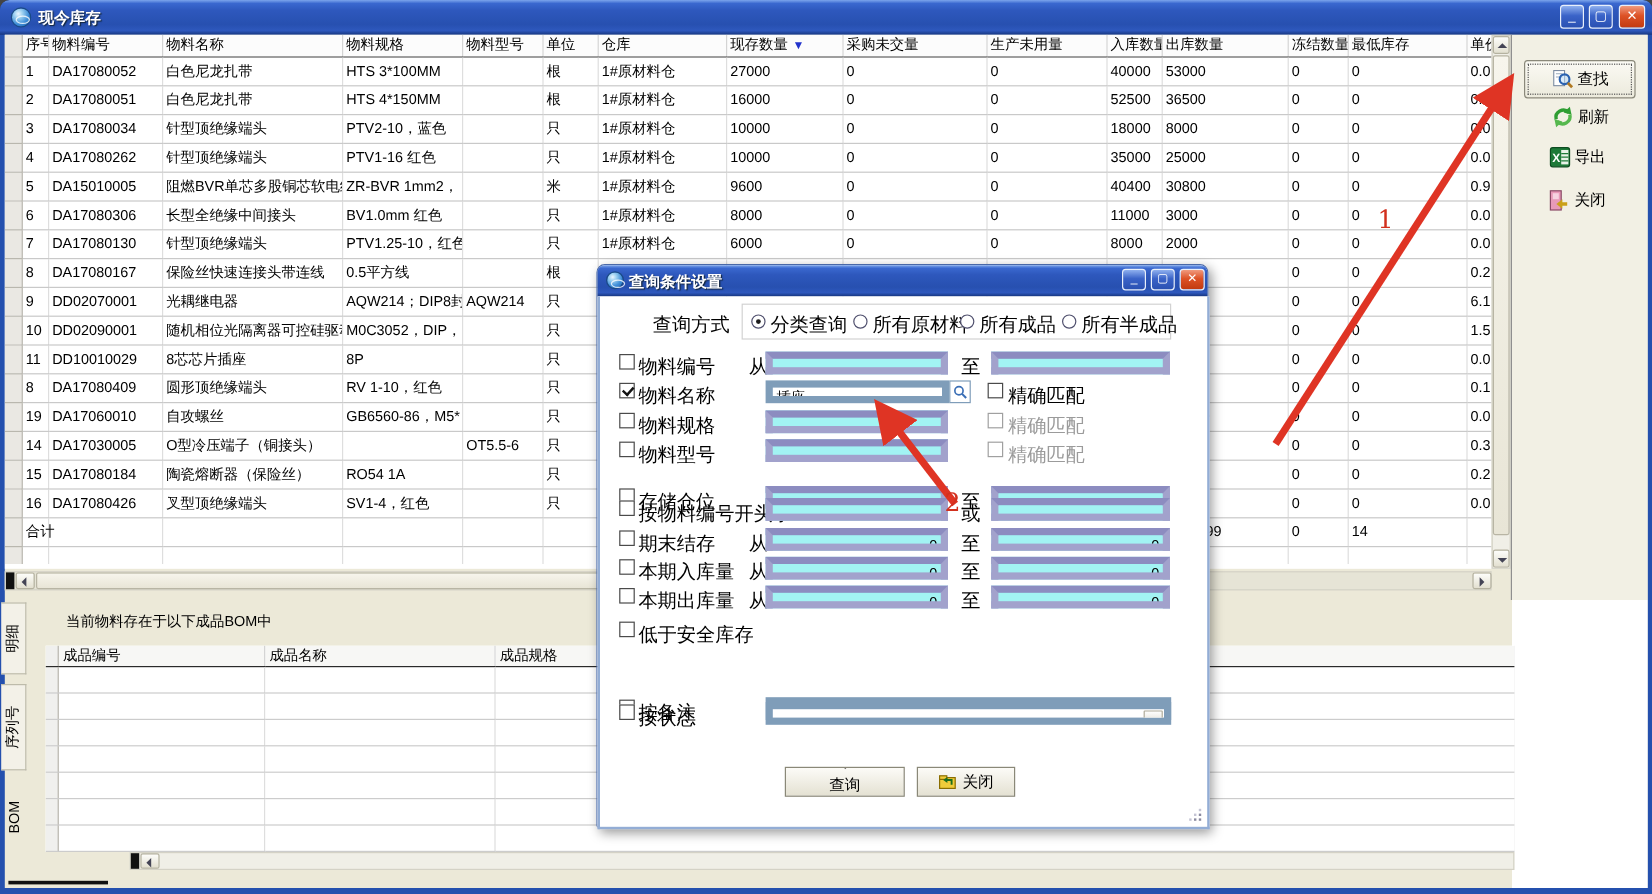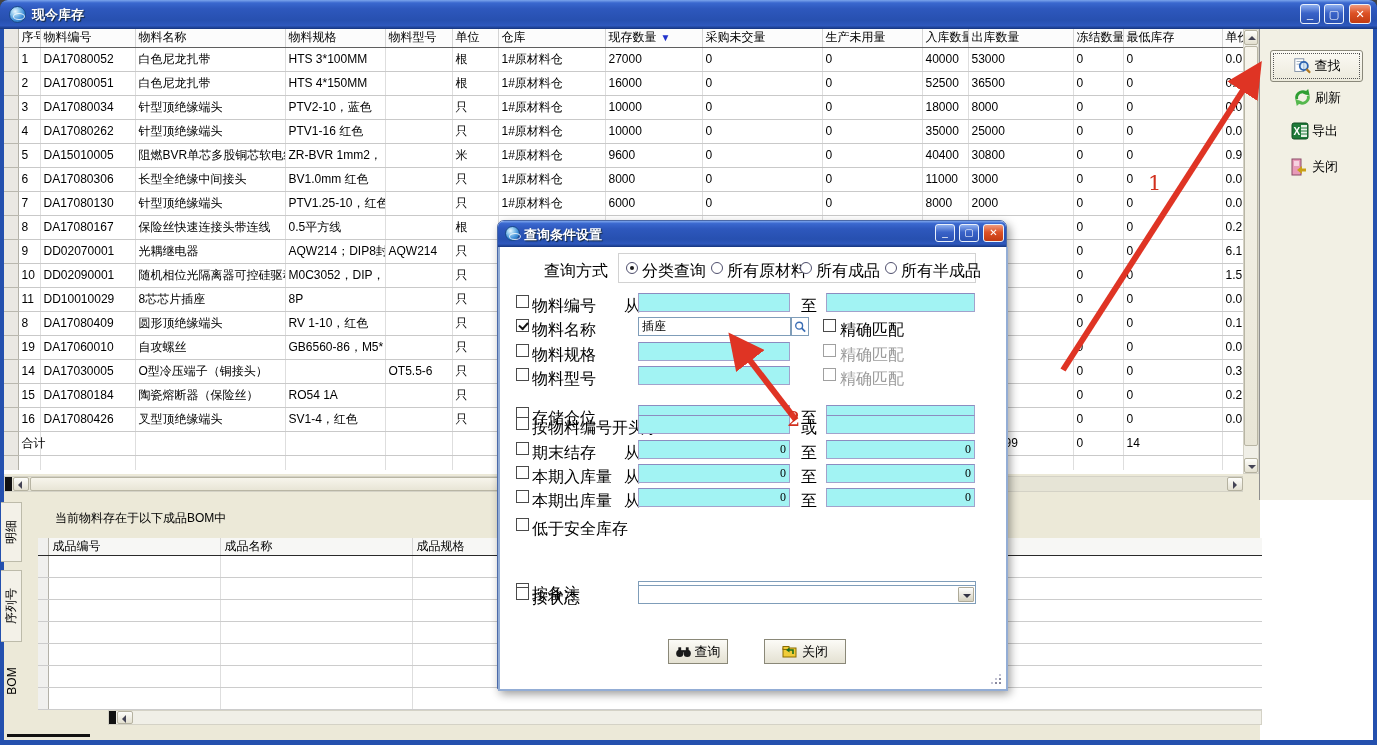--- a/index.html
+++ b/index.html
@@ -70,21 +70,21 @@
     border:2px solid #93add5;border-top:none;}
   .dlab{position:absolute;top:3px;font-size:16px;white-space:nowrap;}
   .dlab.dis{color:#9b9b9b;}
   .drow{position:absolute;left:0;width:510px;height:21px;}
   .cb{position:absolute;top:2px;width:13px;height:13px;background:#fff;border:1px solid #4a4a4a;}
   .cb.dis{border-color:#a0a0a0;}
   .cb.checked::after{content:"";position:absolute;left:2px;top:2px;width:7px;height:4px;
     border-left:2px solid #111;border-bottom:2px solid #111;transform:rotate(-48deg);}
   .radio{position:absolute;top:3px;width:12px;height:12px;border-radius:50%;background:#fff;border:1px solid #50506e;}
   .radio.sel::after{content:"";position:absolute;left:3px;top:3px;width:4px;height:4px;border-radius:50%;background:#1c1c1c;}
-  .din{position:absolute;top:0;height:19px;border:1px solid #f9a8d4;font-size:12px;line-height:17px;padding:0 3px;overflow:hidden;font-family:Liberation Serif, serif;}
+  .din{position:absolute;top:0;height:19px;border:6px solid #f9a8d4;font-size:12px;line-height:17px;padding:0 3px;overflow:hidden;}
   .din.cyan{background:#a2f3f3;border-color:#a2a2cc;border-top-color:#8c8cc0;}
   .din.white{background:#fff;border-color:#7f9db9;}
   .din.num{text-align:right;}
   .sbtn{position:absolute;left:293px;top:0;width:18px;height:19px;background:#fff;border:1px solid #7f9db9;
     display:flex;align-items:center;justify-content:center;}
   .darr{position:absolute;right:1px;top:1px;width:16px;height:15px;background:linear-gradient(#fefefe,#d6d2c0);
     border:1px solid #aeaa98;border-radius:1px;}
   .darr::after{content:"";position:absolute;left:4px;top:6px;border:4px solid transparent;border-top-color:#334;border-bottom:none;}
   .qbox{position:absolute;left:120px;top:32px;width:358px;height:30px;border:1px solid #d2d2d2;}
   .dlgbtn{position:absolute;top:418px;height:25px;background:linear-gradient(#fcfbf7,#e4e1d2);
@@ -737,21 +737,21 @@
         </div>
         <div class="drow" style="top: 364px;">
           <span class="cb" style="left: 18px;"></span>
           <span class="dlab" style="left: 34px;">按状态</span>
           <div class="din white" style="left: 140px; width: 338px;">
             <span class="darr"></span>
           </div>
         </div>
       </div>
 
-    <div class="dlgbtn" style="left:170px;width:60px;">
+    <div class="dlgbtn" style="left:156px;width:100px;flex-direction:column;">
       <svg width="15" height="12" viewBox="0 0 16 12">
         <circle cx="4" cy="7.5" r="3.8" fill="#1a1a1a"></circle>
           <circle cx="12" cy="7.5" r="3.8" fill="#1a1a1a"></circle>
         <rect x="2.5" y="1" width="3" height="4" fill="#1a1a1a"></rect>
           <rect x="10.5" y="1" width="3" height="4" fill="#1a1a1a"></rect>
         <rect x="6.5" y="4" width="3" height="2.5" fill="#1a1a1a"></rect>
       </svg>
       <span>查询</span>
     </div>
     <div class="dlgbtn" style="left:266px;width:82px;">

